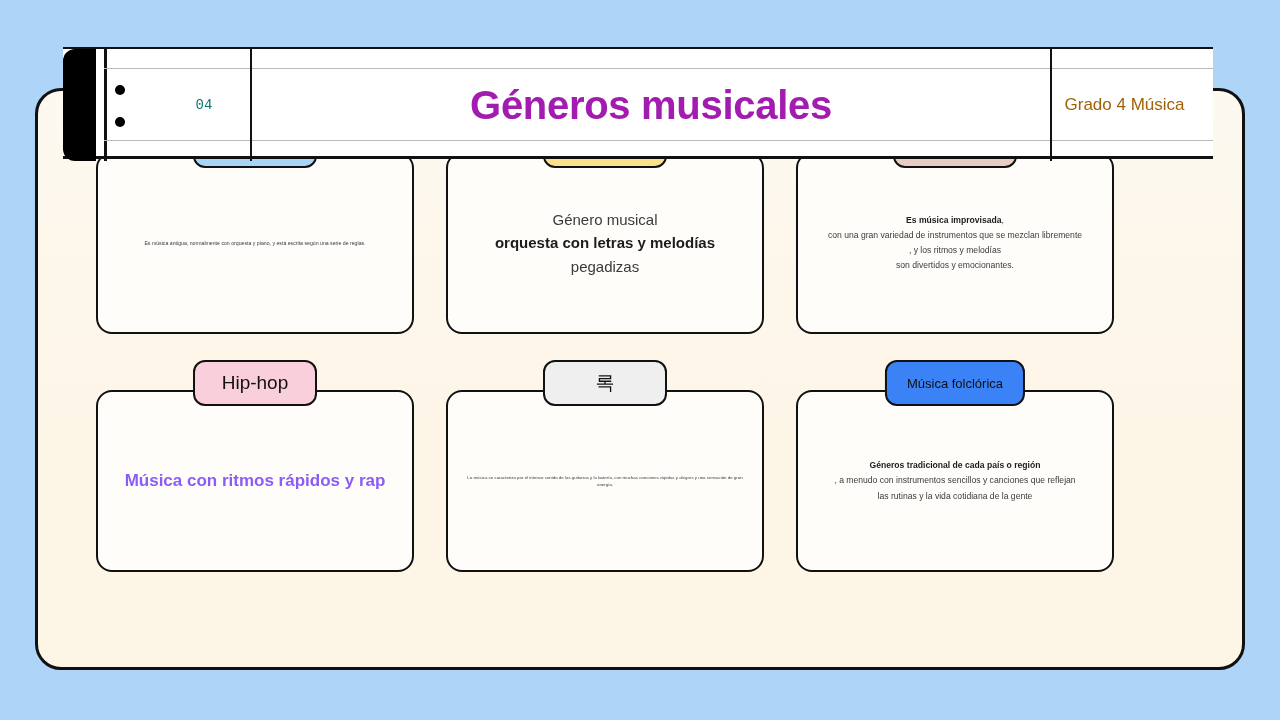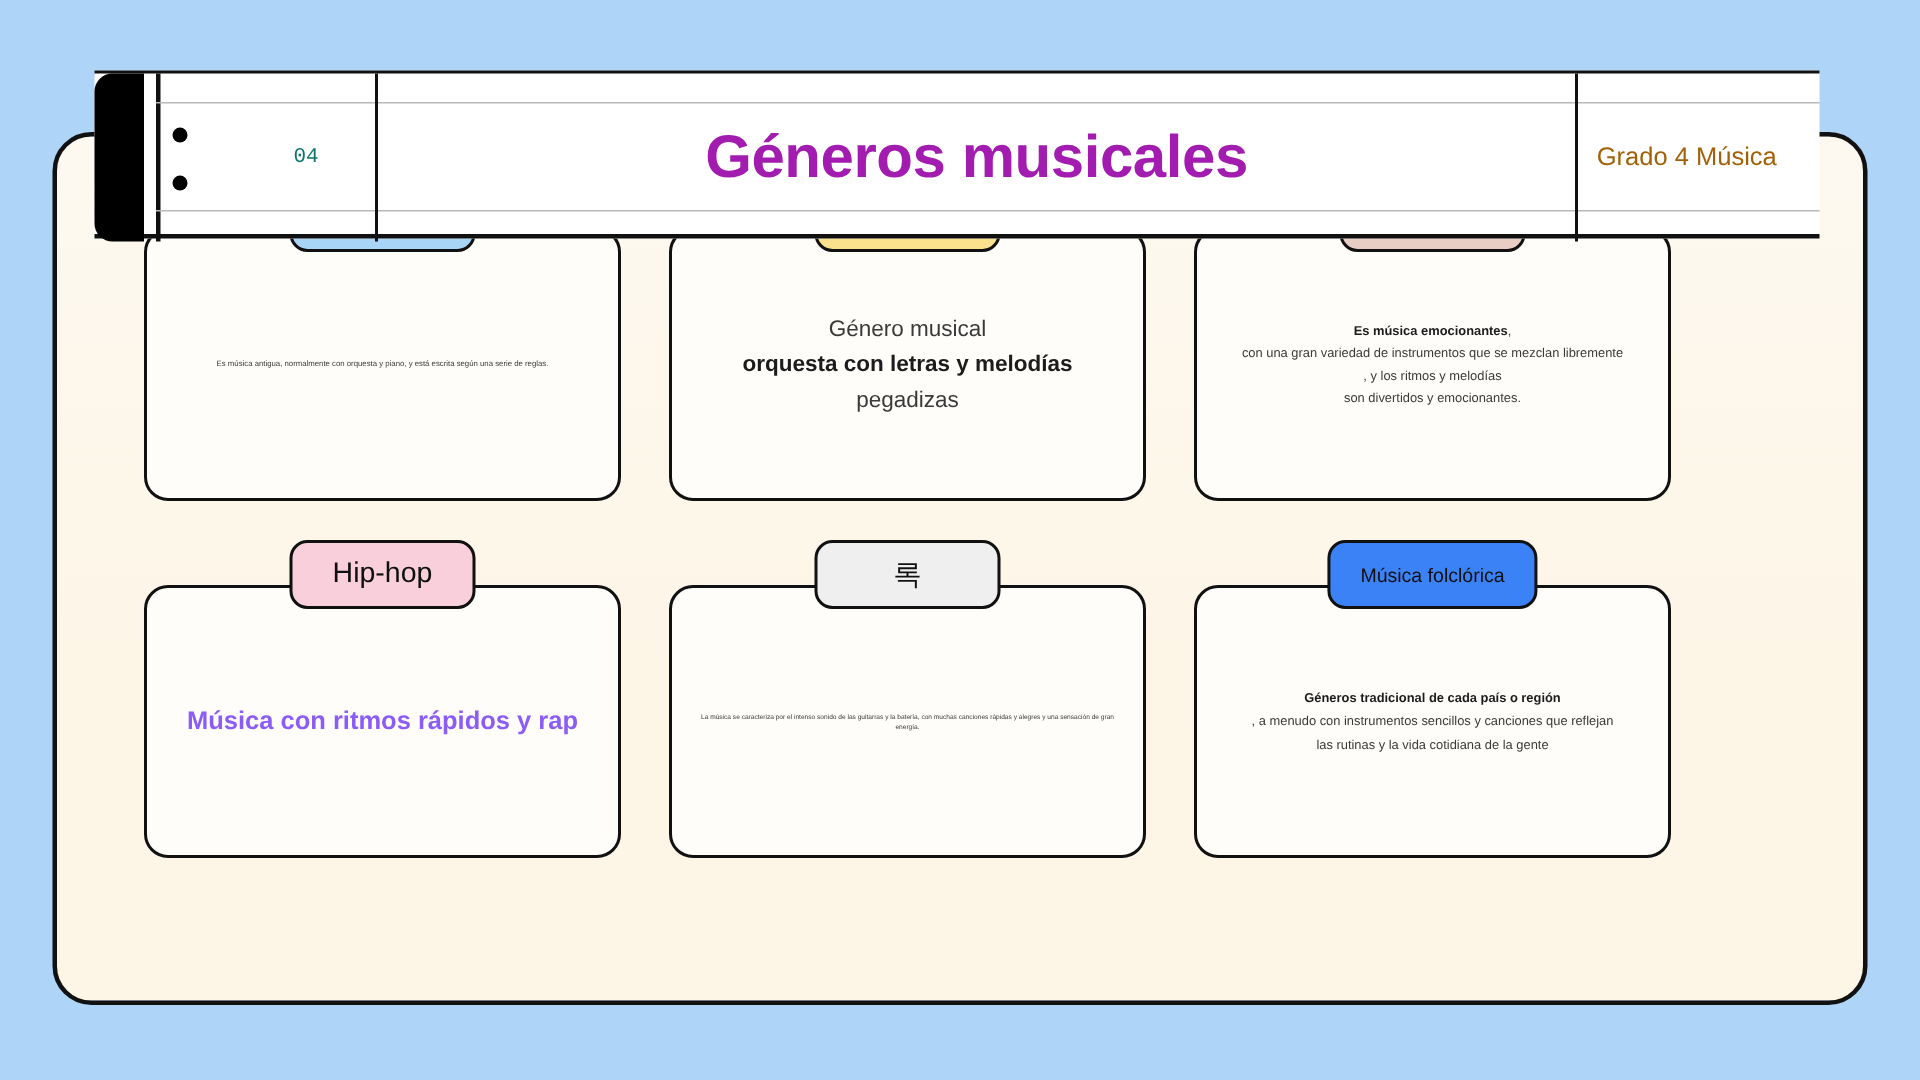--- a/index.html
+++ b/index.html
@@ -253,21 +253,21 @@
 
   <div class="genre-card">
     <div class="card-body">
       <div class="card-text size-md">Género musical<br><b>orquesta con letras y melodías</b> pegadizas</div>
     </div>
     <div class="card-tab" style="background: rgb(251, 224, 142);">팝</div>
   </div>
 
   <div class="genre-card">
     <div class="card-body">
-      <div class="card-text size-sm"><b>Es música emocionantes</b>,<br>con una gran variedad de instrumentos que se mezclan libremente<br>, y los ritmos y melodías<br>son divertidos y emocionantes.</div>
+      <div class="card-text size-sm"><b>Es música improvisada</b>,<br>con una gran variedad de instrumentos que se mezclan libremente<br>, y los ritmos y melodías<br>son divertidos y emocionantes.</div>
     </div>
     <div class="card-tab" style="background: rgb(232, 205, 196);">Jazz</div>
   </div>
 
   <div class="genre-card">
     <div class="card-body">
       <div class="card-text size-lg">Música con ritmos rápidos y rap</div>
     </div>
     <div class="card-tab" style="background: rgb(249, 207, 220);">Hip-hop</div>
   </div>

